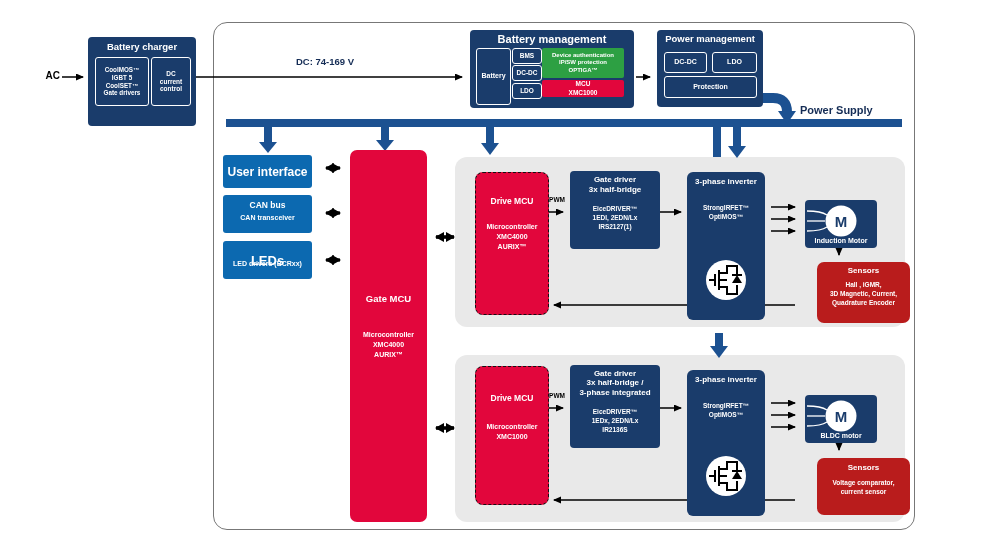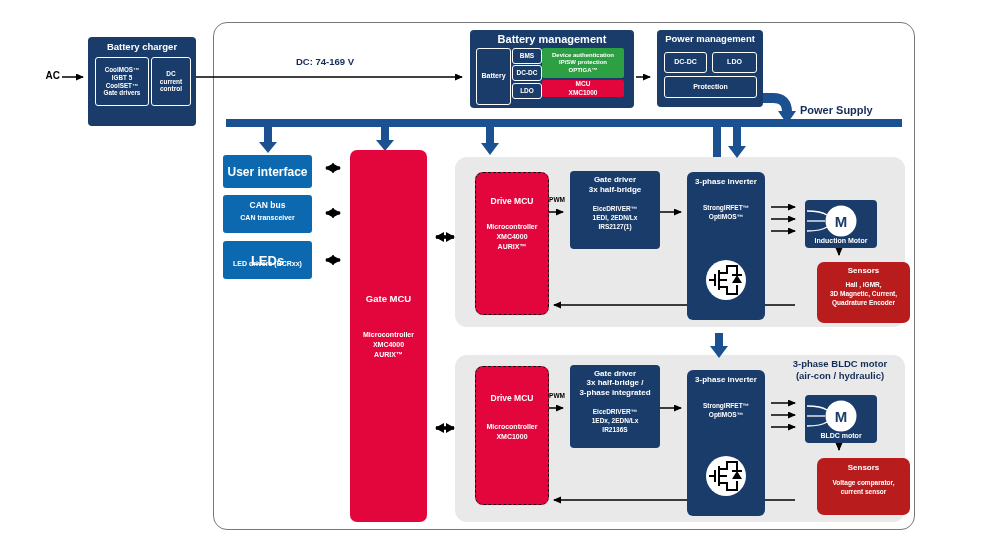--- a/index.html
+++ b/index.html
@@ -233,22 +233,20 @@
         <path d="M5,22 H11"></path>
         <path d="M15,15 H23 V8 H33 V17"></path>
         <path d="M15,29 H23 V36 H33 V27"></path>
         <path d="M15,22 H23"></path>
         <path d="M28,17 H38"></path>
       </g>
       <polygon points="28,25 38,25 33,17" fill="#000"></polygon>
     </svg>
   </div>
 
-  <div class="lbl dk" style="left:772px;top:358px;width:136px;font-size:9.5px;text-align:center;line-height:1.3">3-phase BLDC motor
-(air-con / hydraulic)</div>
 
   <div class="blk navy" style="left:805px;top:395px;width:72px;height:48px">
     <svg width="72" height="48" viewBox="0 0 72 48">
       <g stroke="#fff" stroke-width="1.3" fill="none">
         <path d="M2,11 Q16,11 22,15"></path>
         <path d="M2,21 H20"></path>
         <path d="M2,31 Q16,31 22,27"></path>
       </g>
       <circle cx="36" cy="21" r="15.5" fill="#fff"></circle>
       <text x="36" y="26.5" text-anchor="middle" font-size="15" font-weight="bold" fill="#1a3c6b">M</text>

